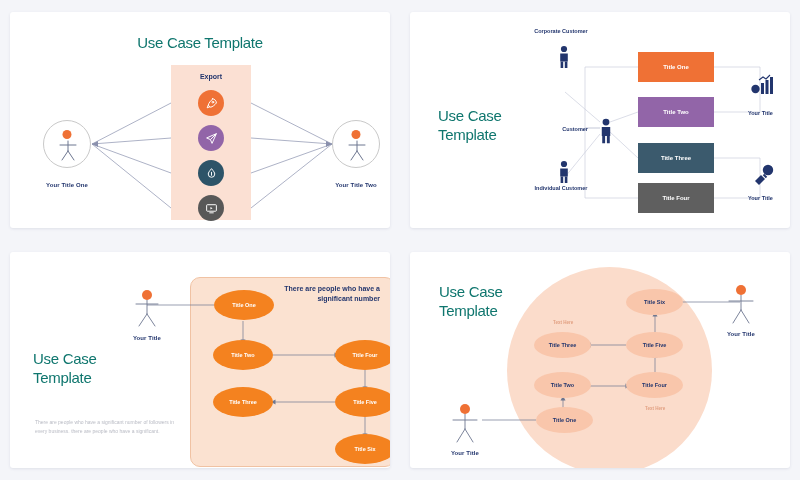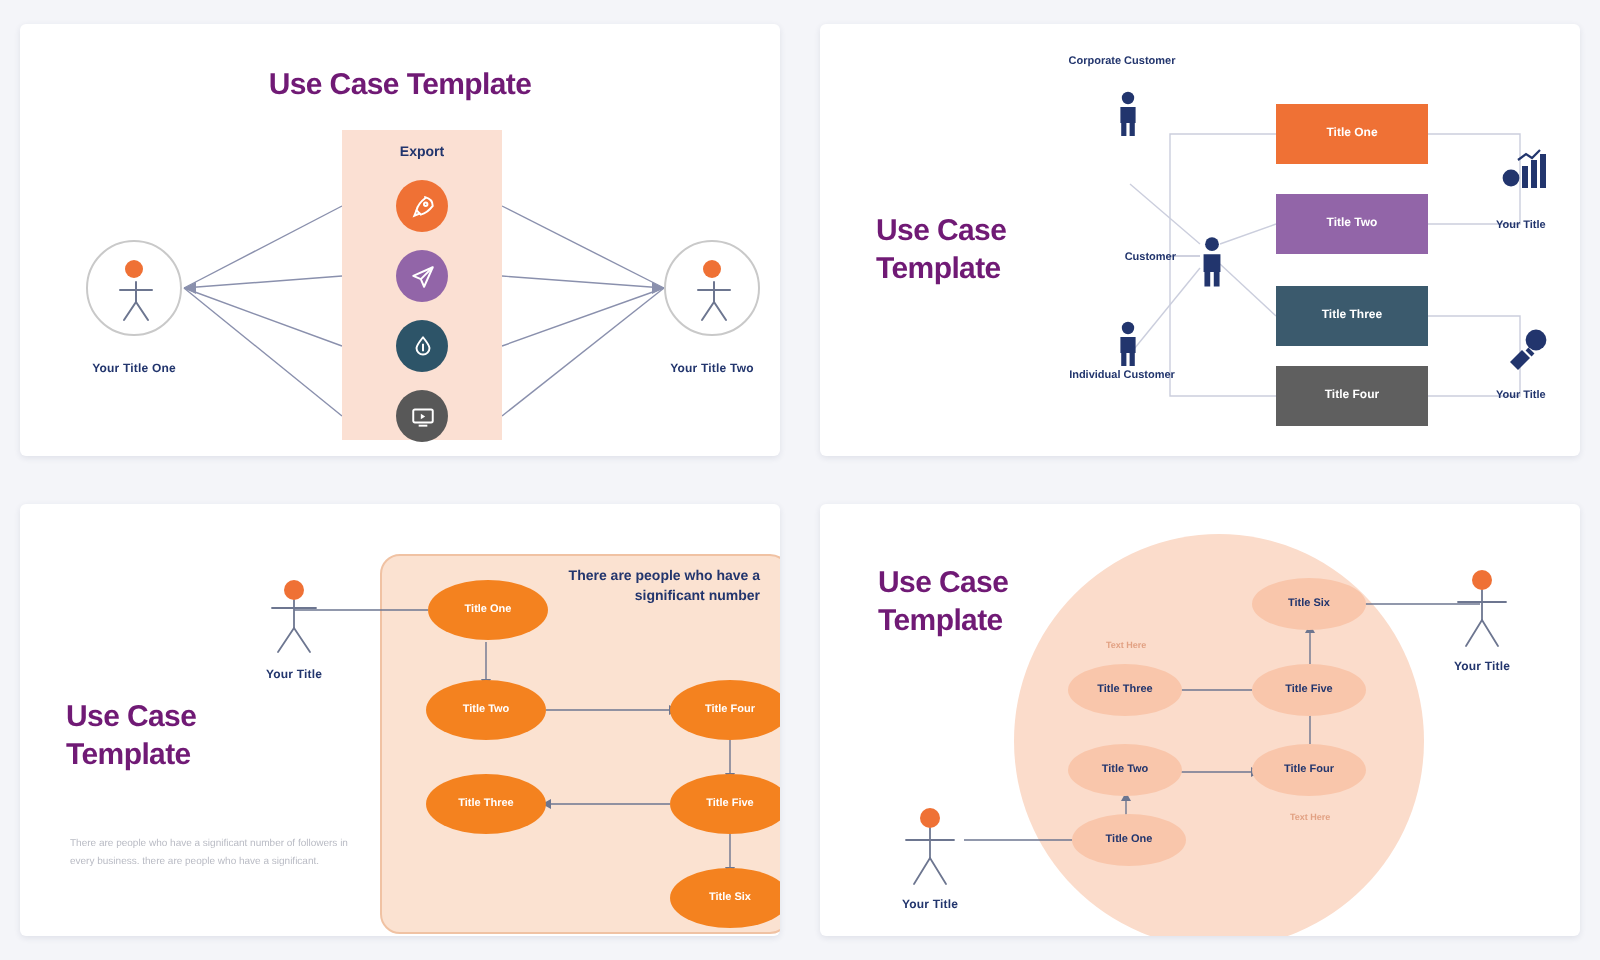--- a/index.html
+++ b/index.html
@@ -20,22 +20,22 @@
     position: relative;
     width: 100%; height: 100%;
     background: #ffffff;
     border-radius: 3px;
     box-shadow: 0 1px 3px rgba(40,50,90,0.10);
     overflow: hidden;
   }
 
   
   .big-title {
-    color: #701a75;
-    font-weight: bold;
+    color: #0f766e;
+    font-weight: normal;
     letter-spacing: -0.3px;
   }
   .actor-label {
     color: #22356d;
     font-size: 6px;
     font-weight: bold;
     text-align: center;
     letter-spacing: .1px;
   }
 

